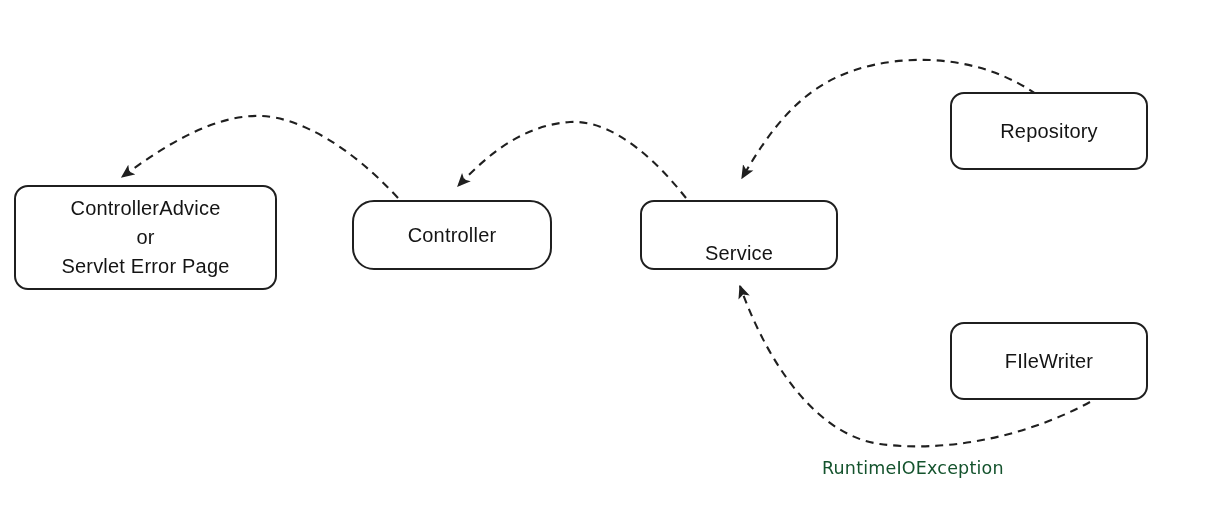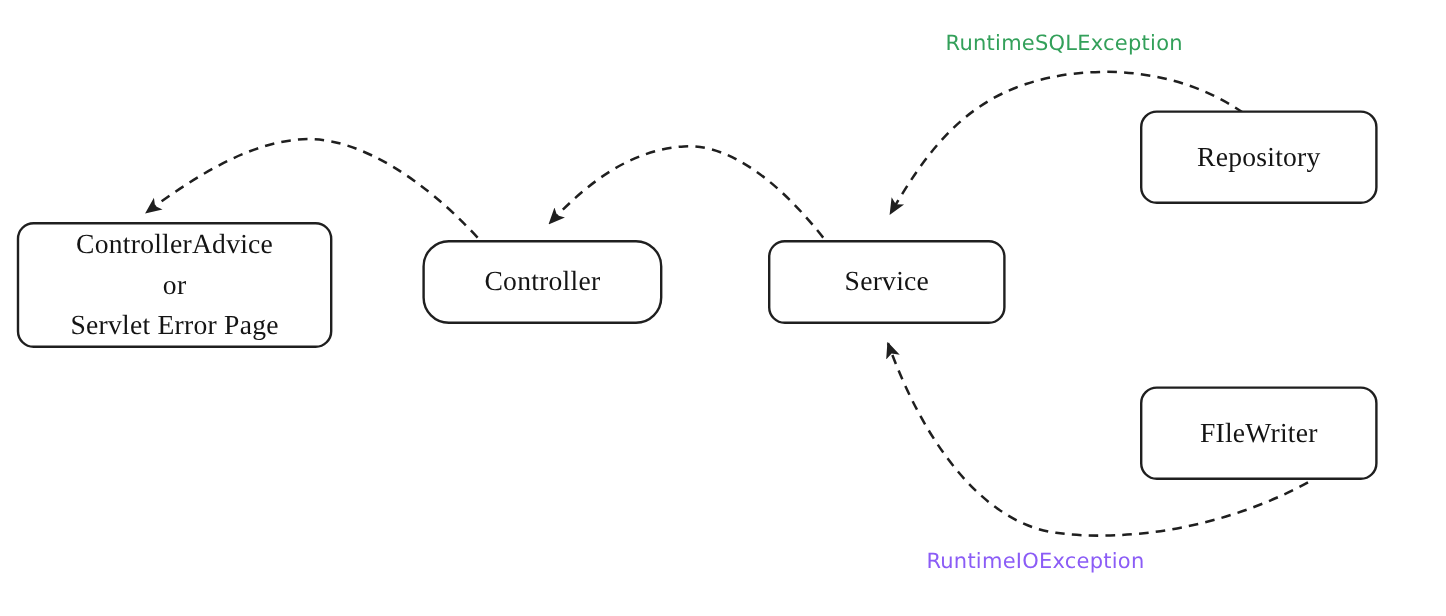--- a/index.html
+++ b/index.html
@@ -30,22 +30,22 @@
     position: absolute;
     box-sizing: border-box;
     background: #ffffff;
     border: 2.2px solid #1f1f1f;
     border-radius: 14px;
     display: flex;
     align-items: center;
     justify-content: center;
     text-align: center;
     color: #141414;
-    font-family: Liberation Serif, serif;
-    font-size: 23px;
+    font-family: Liberation Sans, sans-serif;
+    font-size: 20px;
     line-height: 1.45;
     letter-spacing: 0.2px;
     z-index: 2;
   }
   .node-label {
     display: block;
     white-space: pre-line;
     padding: 0 8px;
   }
   .edge-label {
@@ -81,29 +81,28 @@
   <div class="node" style="left:14px; top:185px; width:263px; height:105px;">
     <span class="node-label">ControllerAdvice
 or
 Servlet Error Page</span>
   </div>
 
   <div class="node" style="left:352px; top:200px; width:200px; height:70px;border-radius:22px;">
     <span class="node-label">Controller</span>
   </div>
 
-  <div class="node" style="left:640px; top:200px; width:198px; height:70px;">
+  <div class="node" style="left:640px; top:200px; width:198px; height:70px;align-items:flex-end;">
     <span class="node-label">Service</span>
   </div>
 
   <div class="node" style="left:950px; top:92px; width:198px; height:78px;">
     <span class="node-label">Repository</span>
   </div>
 
   <div class="node" style="left:950px; top:322px; width:198px; height:78px;">
     <span class="node-label">FIleWriter</span>
   </div>
 
-  <div class="edge-label" style="left:788px; top:27px; color:#33a05a;">RuntimeSQLException</div>
 
-  <div class="edge-label" style="left:772px; top:458px; color:#8b5cf6;">RuntimeIOException</div>
+  <div class="edge-label" style="left:822px; top:458px; color:#14532d;">RuntimeIOException</div>
 
 </div>
 
 </body></html>

